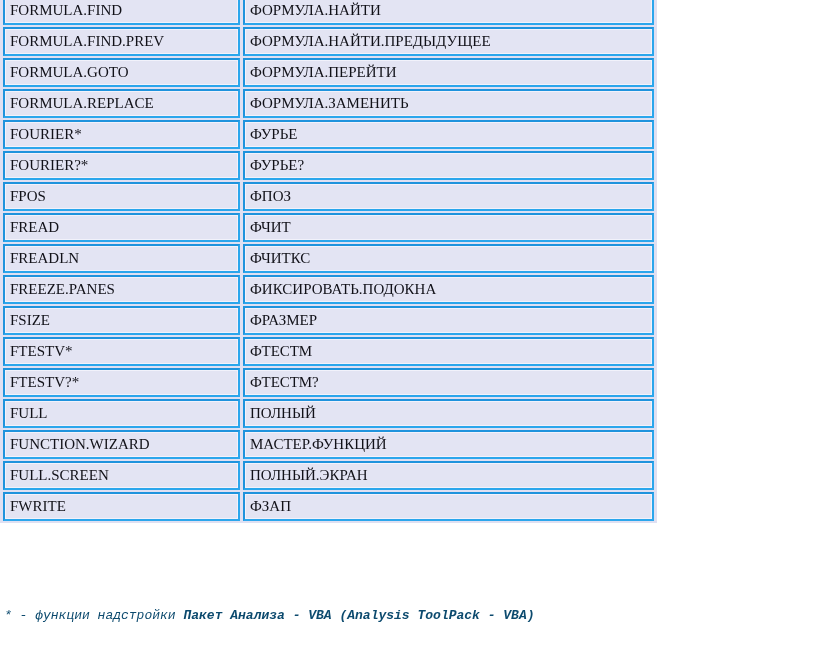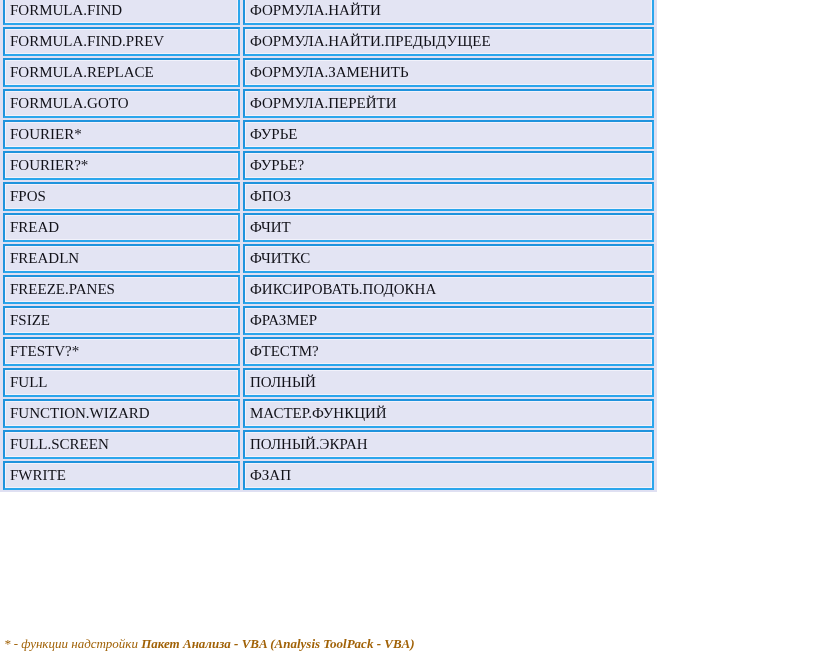--- a/index.html
+++ b/index.html
@@ -50,26 +50,25 @@
   }
 
   table.fn-table td.col-en { width: 228px; }
   table.fn-table td.col-ru { width: 402px; }
 
   
   #footnote {
     position: absolute;
     left: 4px;
     top: 608px;
-    font-family: Liberation Serif, serif;
+    font-family: Liberation Mono, monospace;
     font-size: 13px;
     font-style: italic;
-    color: #a16207;
+    color: #0c4a6e;
     white-space: nowrap;
-    margin-top: 28px;
   }
   #footnote .strong {
     font-weight: bold;
     font-style: italic;
   }
 </style>
 </head>
 <body>
 
 <div id="table-wrap">
@@ -77,26 +76,26 @@
     <tbody>
         <tr>
           <td class="col-en">FORMULA.FIND</td>
           <td class="col-ru">ФОРМУЛА.НАЙТИ</td>
         </tr>
         <tr>
           <td class="col-en">FORMULA.FIND.PREV</td>
           <td class="col-ru">ФОРМУЛА.НАЙТИ.ПРЕДЫДУЩЕЕ</td>
         </tr>
         <tr>
+          <td class="col-en">FORMULA.GOTO</td>
+          <td class="col-ru">ФОРМУЛА.ПЕРЕЙТИ</td>
+        </tr>
+        <tr>
           <td class="col-en">FORMULA.REPLACE</td>
           <td class="col-ru">ФОРМУЛА.ЗАМЕНИТЬ</td>
-        </tr>
-        <tr>
-          <td class="col-en">FORMULA.GOTO</td>
-          <td class="col-ru">ФОРМУЛА.ПЕРЕЙТИ</td>
         </tr>
         <tr>
           <td class="col-en">FOURIER*</td>
           <td class="col-ru">ФУРЬЕ</td>
         </tr>
         <tr>
           <td class="col-en">FOURIER?*</td>
           <td class="col-ru">ФУРЬЕ?</td>
         </tr>
         <tr>
@@ -113,20 +112,24 @@
         </tr>
         <tr>
           <td class="col-en">FREEZE.PANES</td>
           <td class="col-ru">ФИКСИРОВАТЬ.ПОДОКНА</td>
         </tr>
         <tr>
           <td class="col-en">FSIZE</td>
           <td class="col-ru">ФРАЗМЕР</td>
         </tr>
         <tr>
+          <td class="col-en">FTESTV*</td>
+          <td class="col-ru">ФТЕСТМ</td>
+        </tr>
+        <tr>
           <td class="col-en">FTESTV?*</td>
           <td class="col-ru">ФТЕСТМ?</td>
         </tr>
         <tr>
           <td class="col-en">FULL</td>
           <td class="col-ru">ПОЛНЫЙ</td>
         </tr>
         <tr>
           <td class="col-en">FUNCTION.WIZARD</td>
           <td class="col-ru">МАСТЕР.ФУНКЦИЙ</td>

